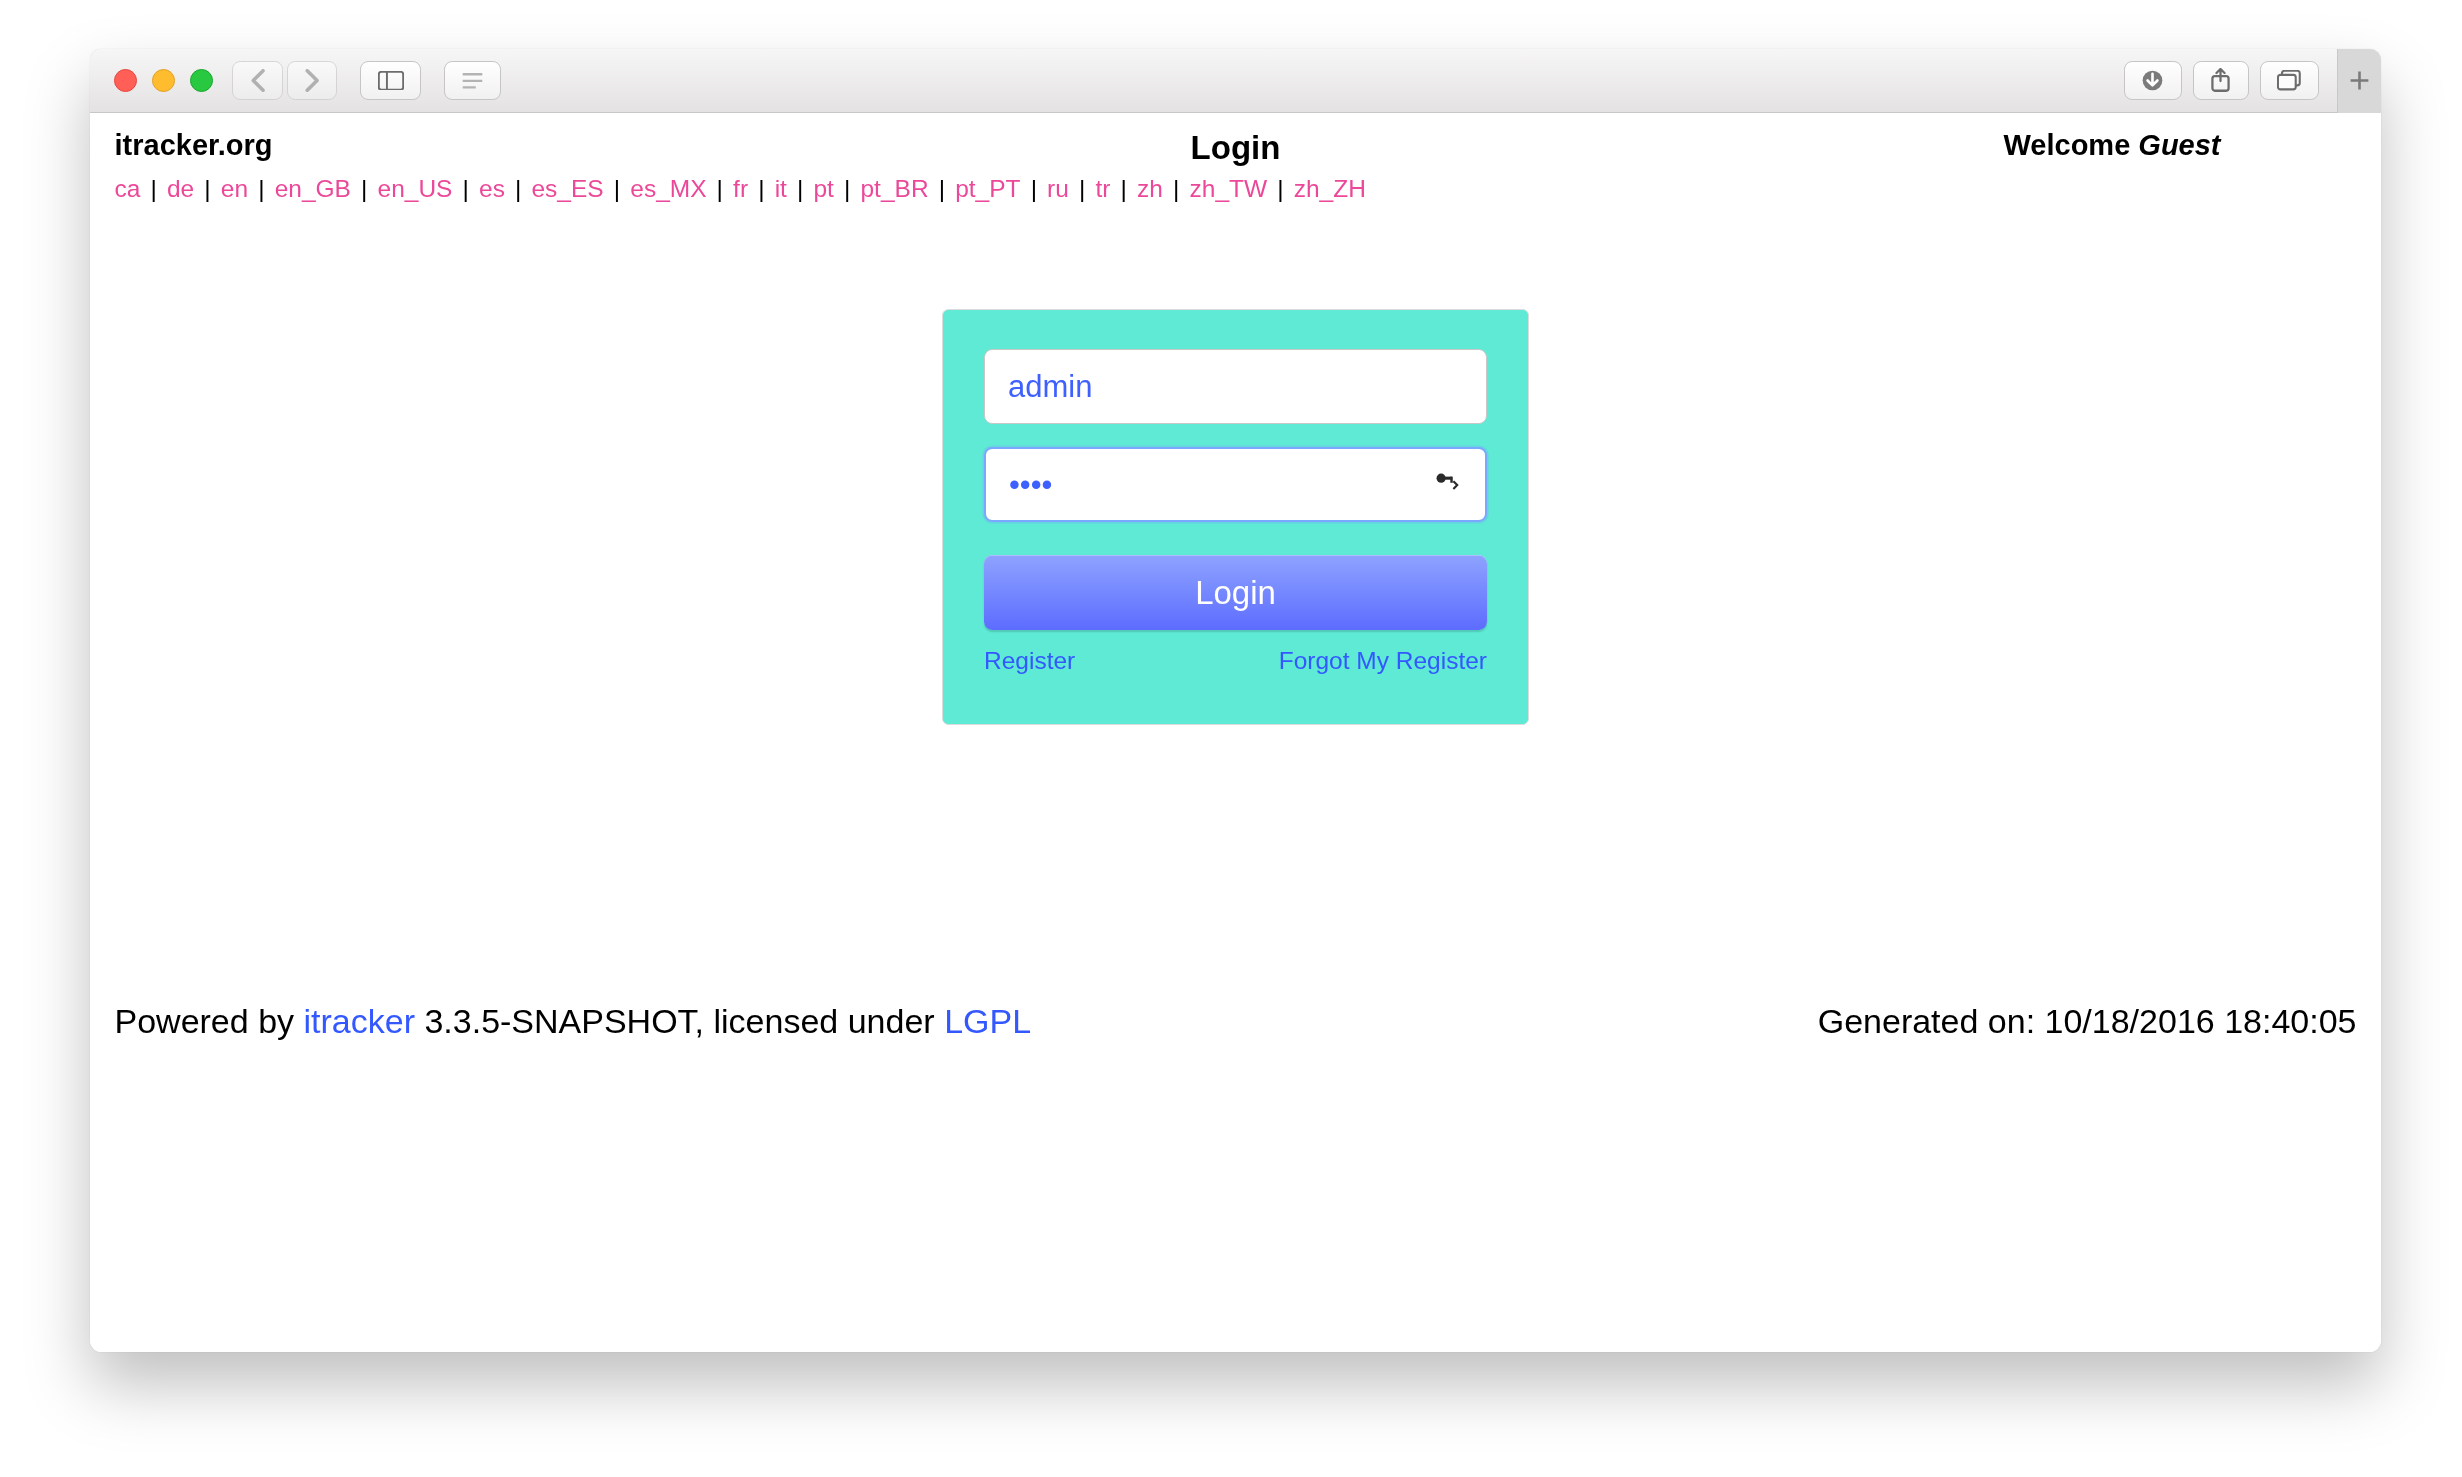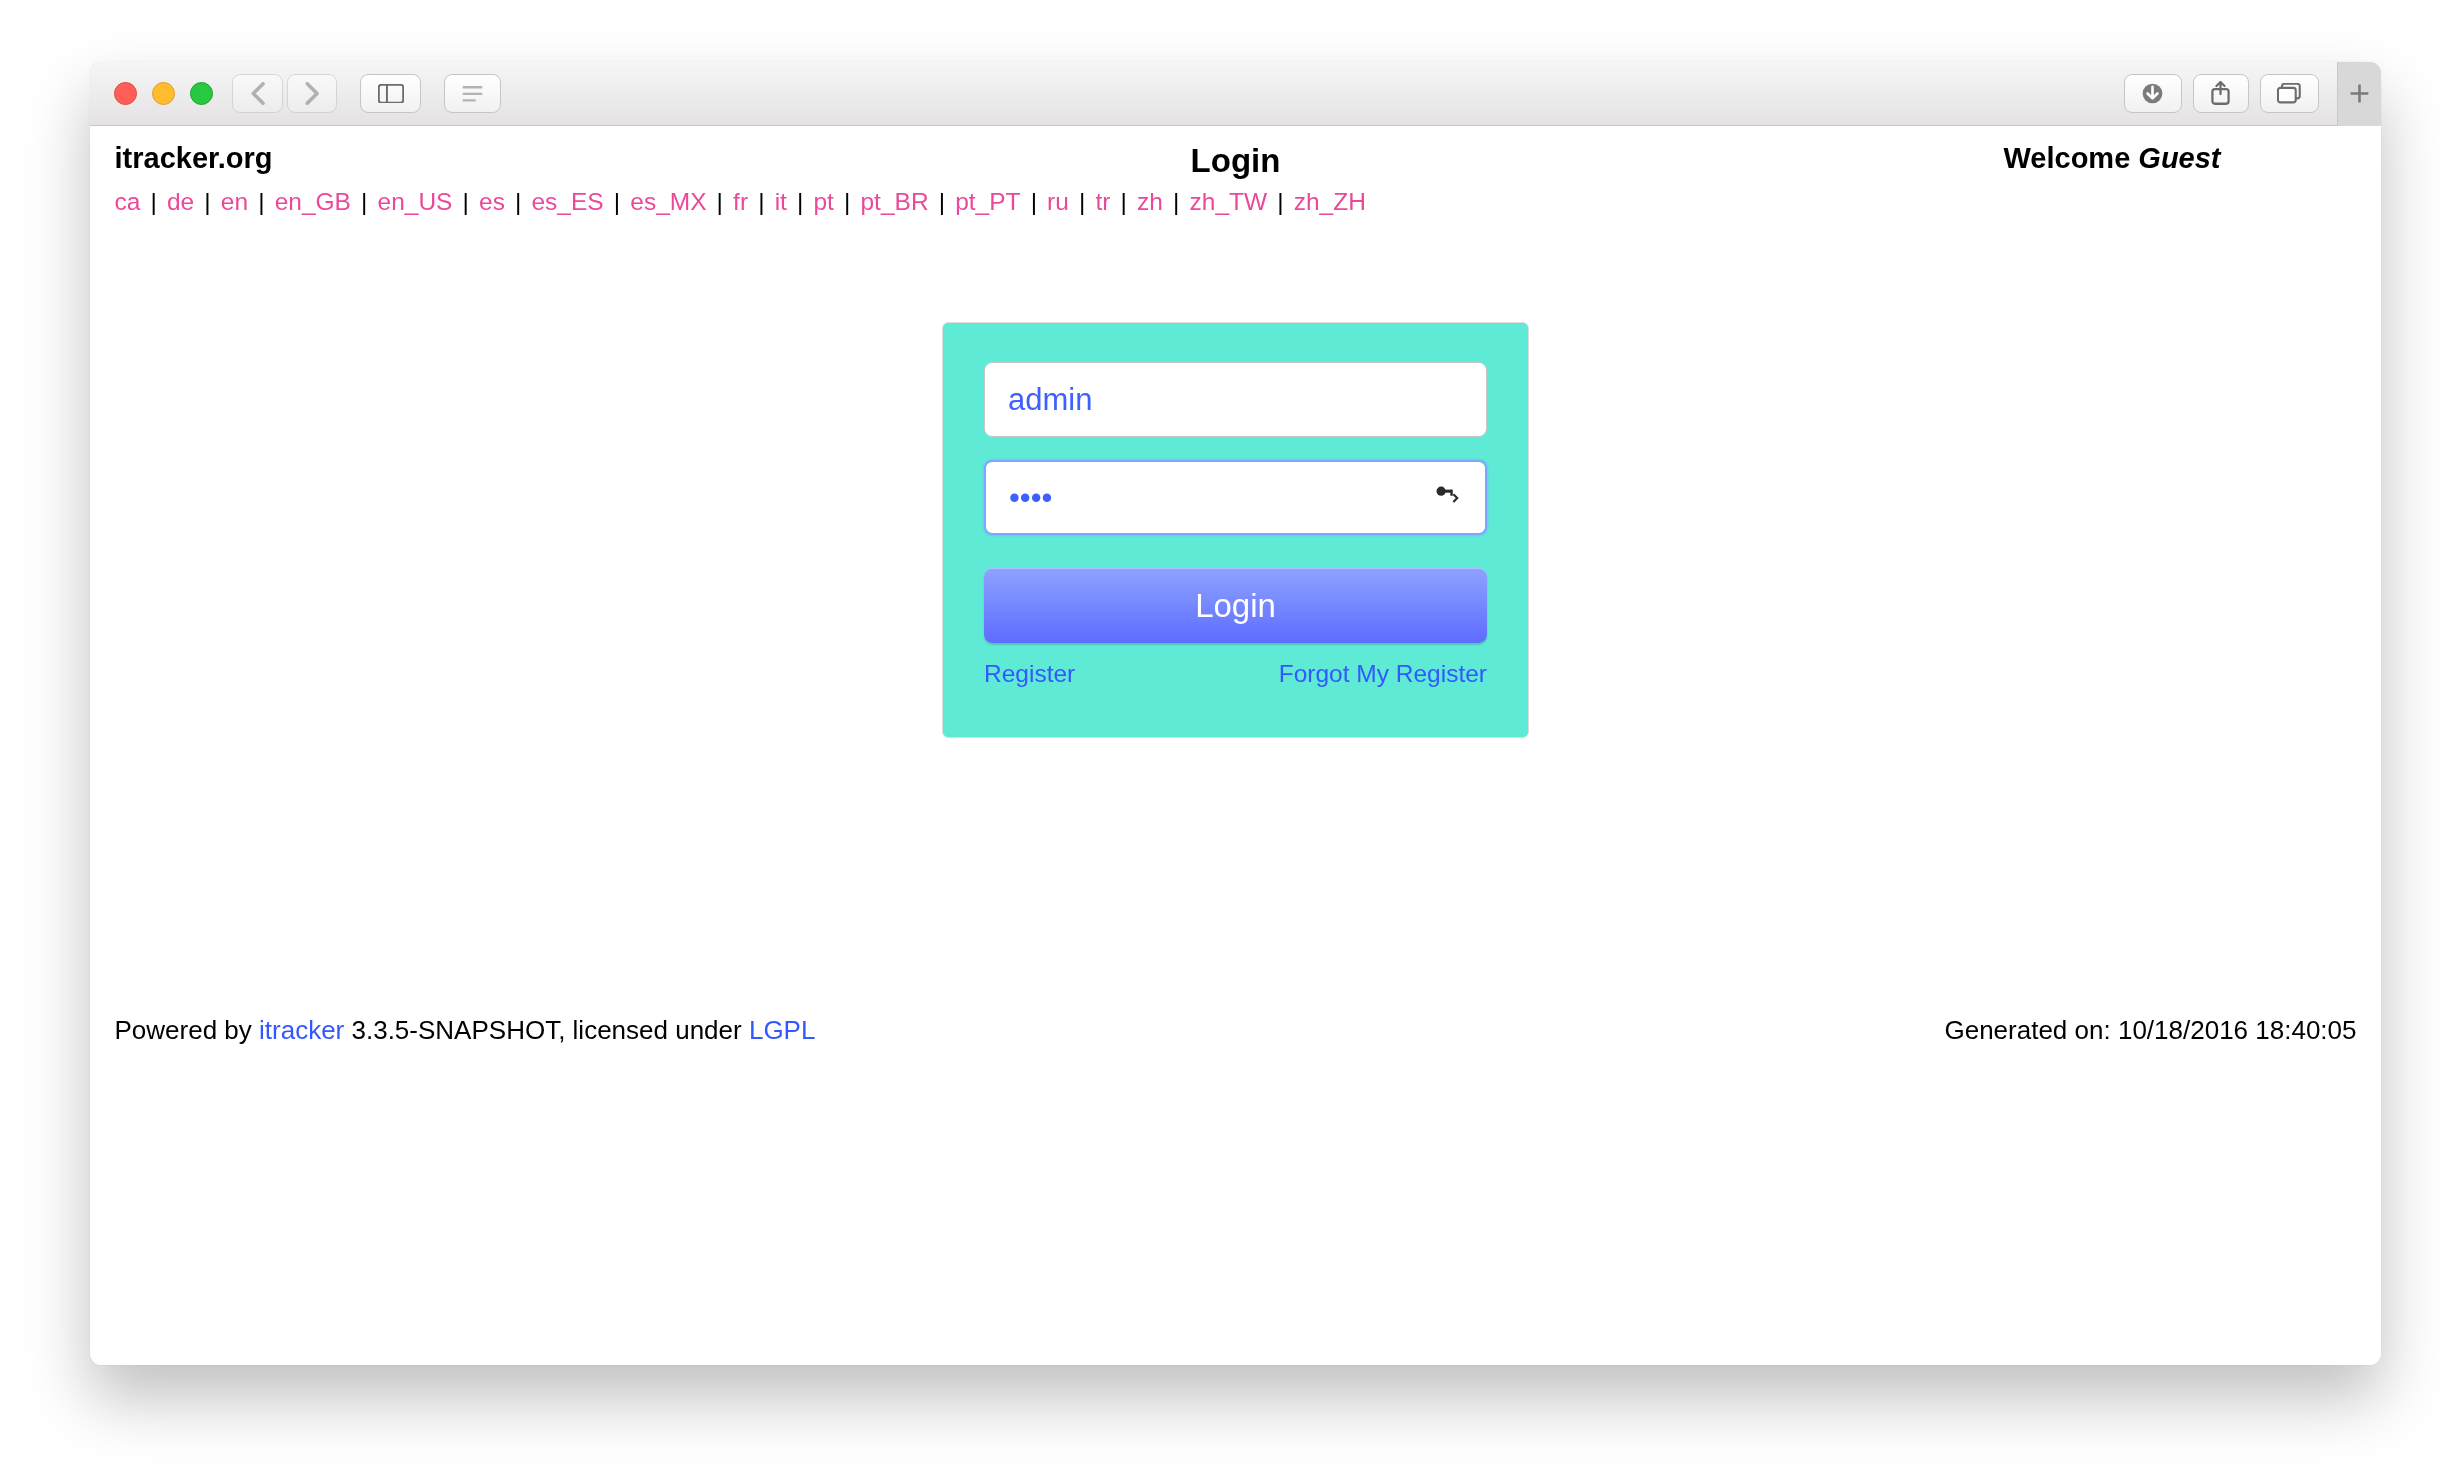--- a/index.html
+++ b/index.html
@@ -8,21 +8,21 @@
     font-family: -apple-system, "Helvetica Neue", Arial, sans-serif;
     background:#fff;
     width:2462px;
     height:1477px;
     overflow:hidden;
   }
 
   .window {
     position:absolute;
     left:90px;
-    top:62px;
+    top:49px;
     width:2291px;
     height:1303px;
     background:#ffffff;
     border-radius:11.4px;
     box-shadow:0 33px 65px rgba(0,0,0,0.25),0 0 0.8px rgba(0,0,0,0.3);
     display:flex;
     flex-direction:column;
     overflow:hidden;
   }
 
@@ -106,21 +106,21 @@
     width:100%;height:75px;border:none;border-radius:8.2px;
     background:linear-gradient(to bottom,#8ea3ff,#5d6cff);
     color:#fff;font-size:33px;cursor:pointer;
     box-shadow:inset 0 0.8px 0 rgba(255,255,255,0.4),0 1.6px 1.6px rgba(0,0,0,0.15);
   }
   .links-row{display:flex;justify-content:space-between;margin-top:17px;font-size:24.5px;}
   .links-row a{color:#3458ff;text-decoration:none;}
 
   .footer{
     position:absolute;left:24.5px;right:24.5px;top:889px;
-    display:flex;justify-content:space-between;font-size:26px;color:#000;
+    display:flex;justify-content:space-between;font-size:34px;color:#000;
   }
   .footer a{color:#3458ff;text-decoration:none;}
 </style>
 </head>
 <body>
 
 <div class="window">
 
   <div class="titlebar">
     <div class="traffic">

